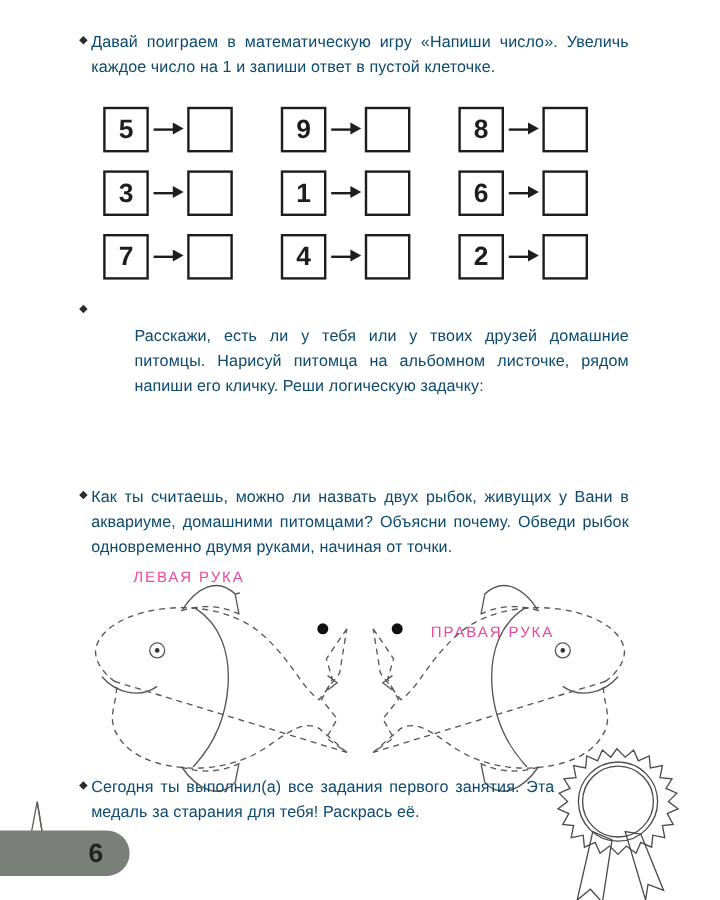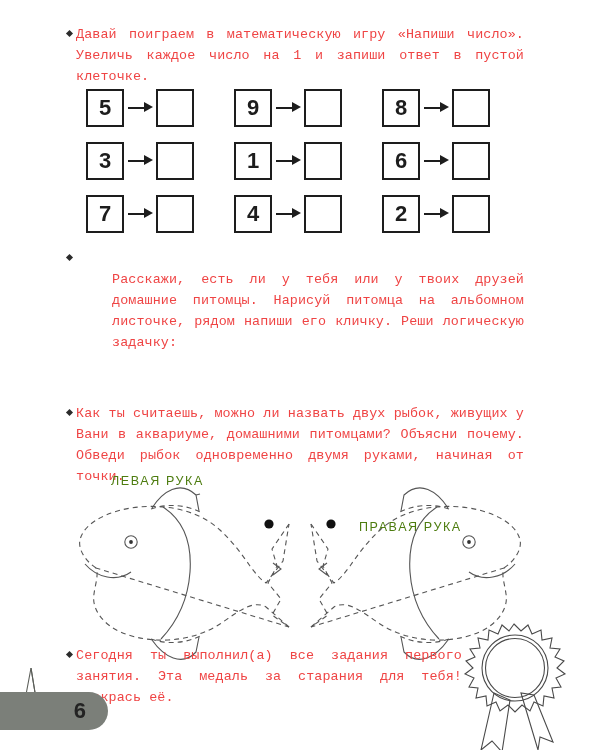--- a/index.html
+++ b/index.html
@@ -42,23 +42,22 @@
     background: #2b2b2b;
     transform: rotate(45deg);
   }
   .task-text {
     flex: 1 1 auto;
     font-size: 13.4px;
     line-height: 21px;
     text-align: justify;
     text-justify: inter-word;
     letter-spacing: .1px;
-    color: #ef4444;
+    color: #0c4a6e;
     white-space: pre-line;
-    font-family: Liberation Mono, monospace;
   }
   .task-text .indent {
     display: block;
     text-indent: 20px;
   }
 
   
   .boxgrid {
     position: absolute;
     left: 86px;
@@ -114,21 +113,21 @@
     border-top: 5px solid transparent;
     border-bottom: 5px solid transparent;
     border-left: 9px solid #1d1d1d;
   }
 
   
   .hand-label {
     position: absolute;
     font-size: 12.5px;
     letter-spacing: 1.6px;
-    color: #4d7c0f;
+    color: #ec4899;
     white-space: nowrap;
   }
 
   
   .art {
     position: absolute;
     left: 0;
     top: 0;
     width: 600px;
     height: 750px;

